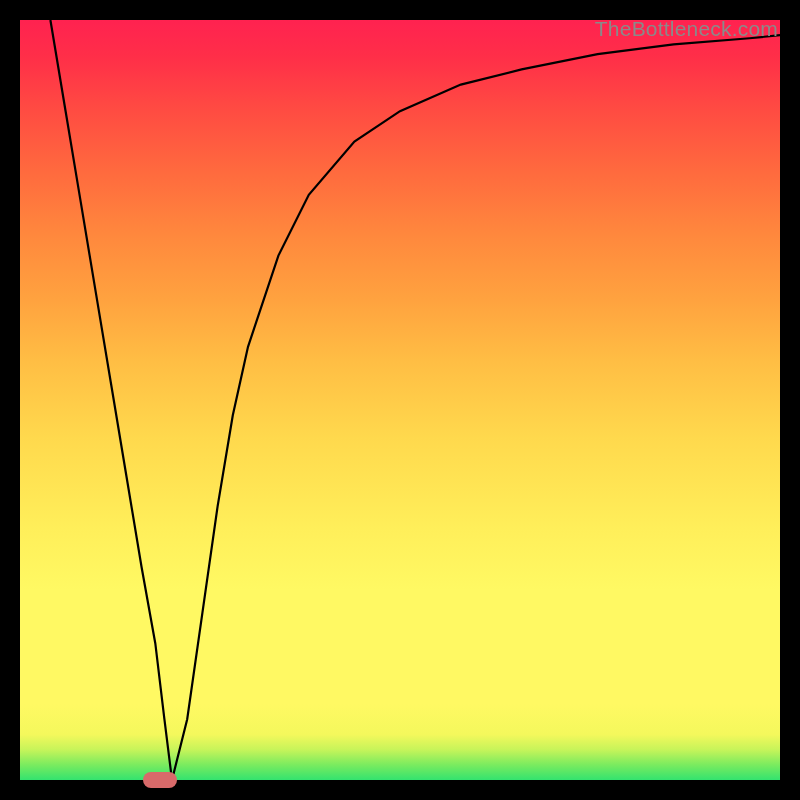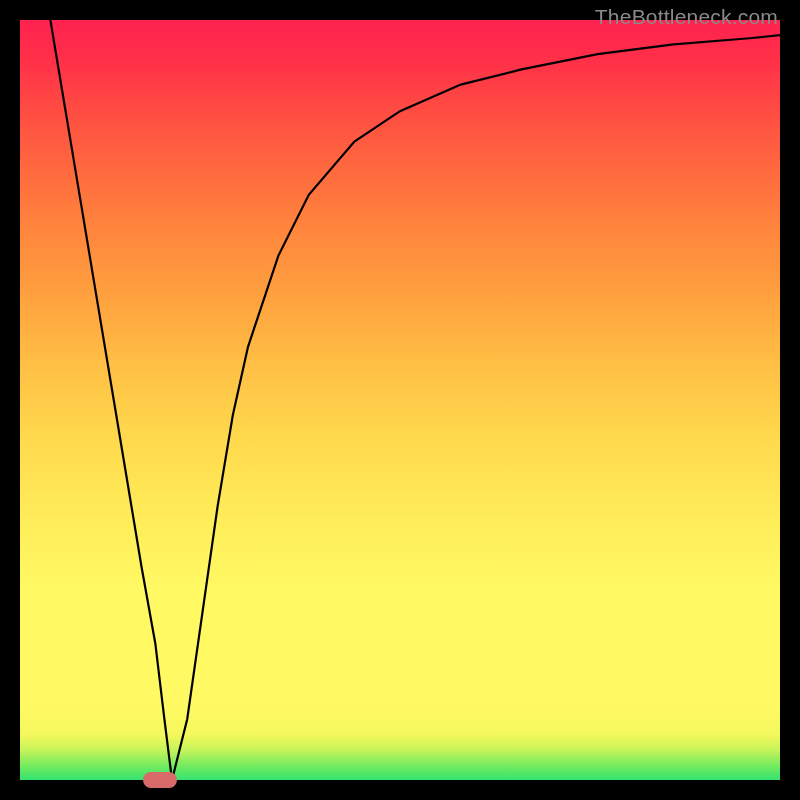--- a/index.html
+++ b/index.html
@@ -51,21 +51,21 @@
   .marker {
     position: absolute;
     width: 34px;
     height: 16px;
     border-radius: 8px;
     background: #d86a6a;
     transform: translate(-50%, -50%);
   }
   .watermark {
     position: absolute;
-    top: 5px;
+    top: 17px;
     right: 22px;
     color: #8a8a8a;
     font-size: 21px;
     font-weight: 500;
     letter-spacing: 0.2px;
     user-select: none;
   }
 </style>
 </head>
 <body>

